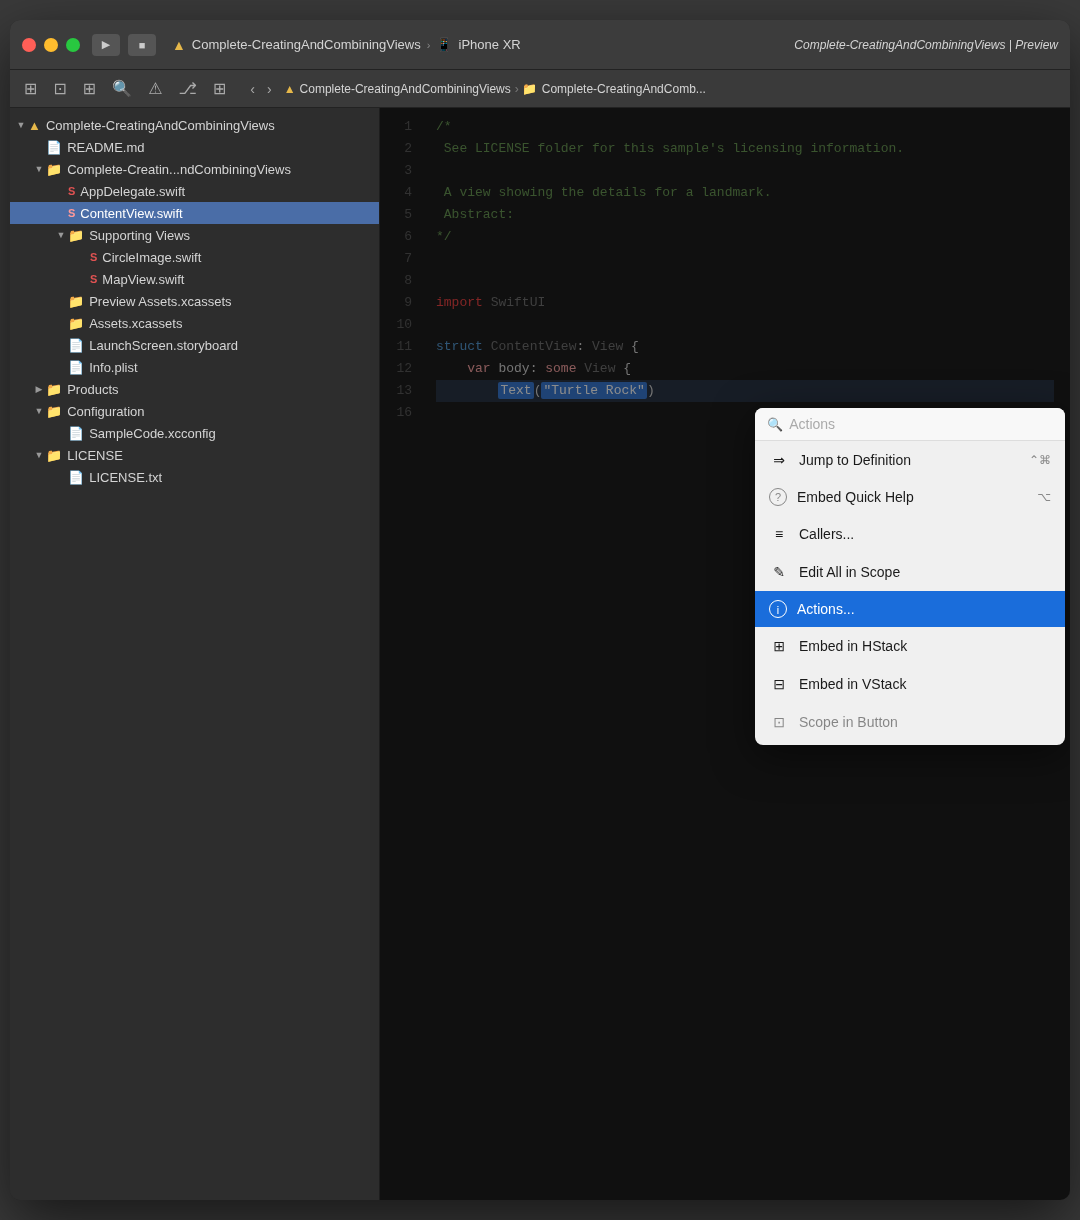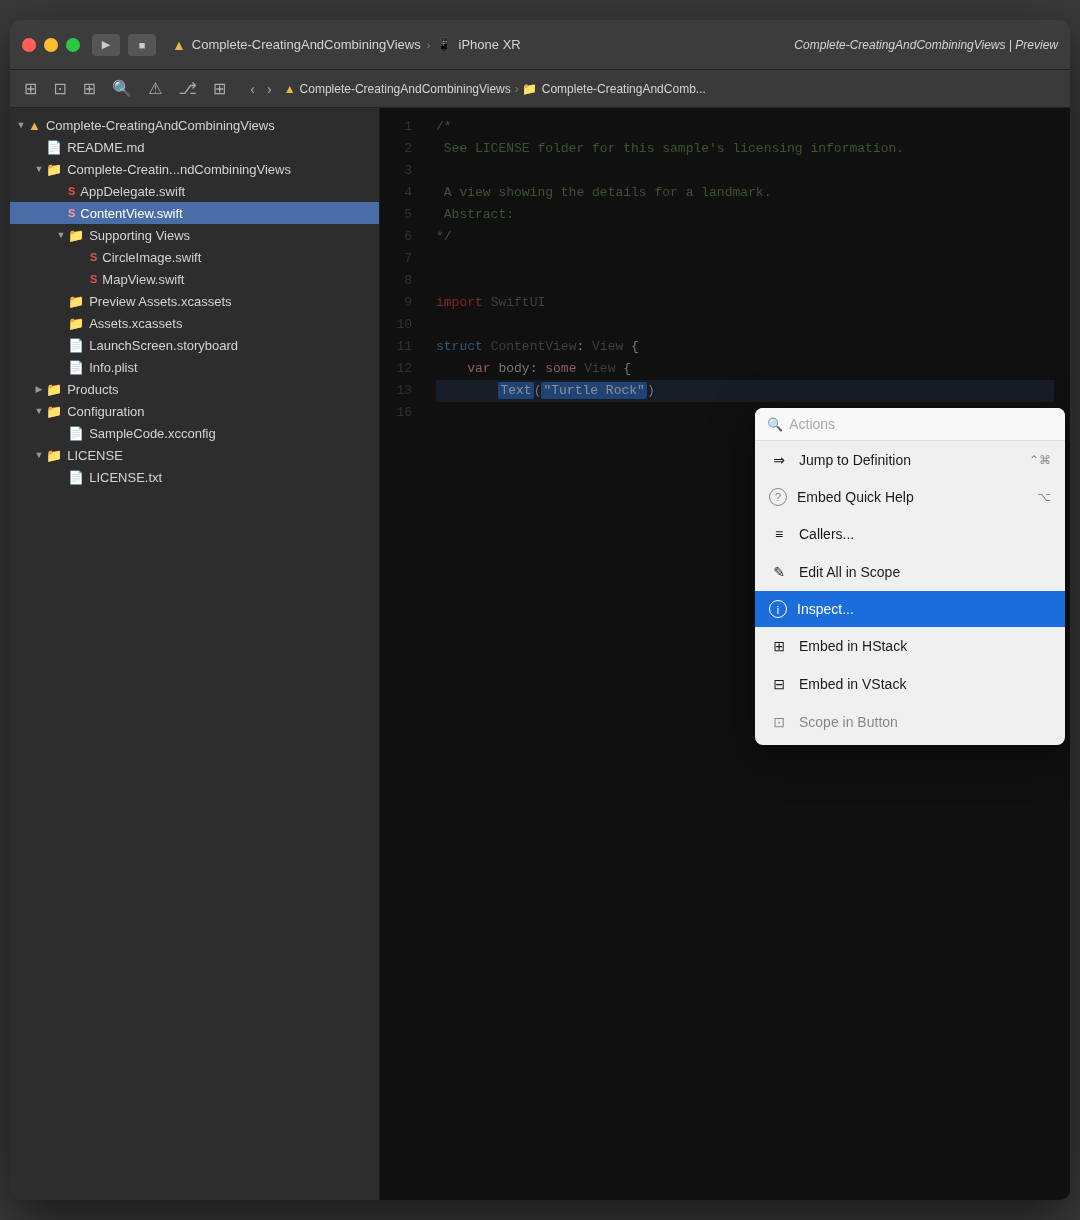--- a/index.html
+++ b/index.html
@@ -551,21 +551,21 @@
           <span class="item-label">Callers...</span>
         </div>
 
         <div class="context-menu-item">
           <span class="item-icon">✎</span>
           <span class="item-label">Edit All in Scope</span>
         </div>
 
         <div class="context-menu-item active">
           <span class="item-icon" style="border:1.5px solid #fff; border-radius:50%; width:18px; height:18px; font-size:11px;">ℹ</span>
-          <span class="item-label">Inspect...</span>
+          <span class="item-label">Actions...</span>
         </div>
 
         <div class="context-menu-item">
           <span class="item-icon">⊞</span>
           <span class="item-label">Embed in HStack</span>
         </div>
 
         <div class="context-menu-item">
           <span class="item-icon">⊟</span>
           <span class="item-label">Embed in VStack</span>

